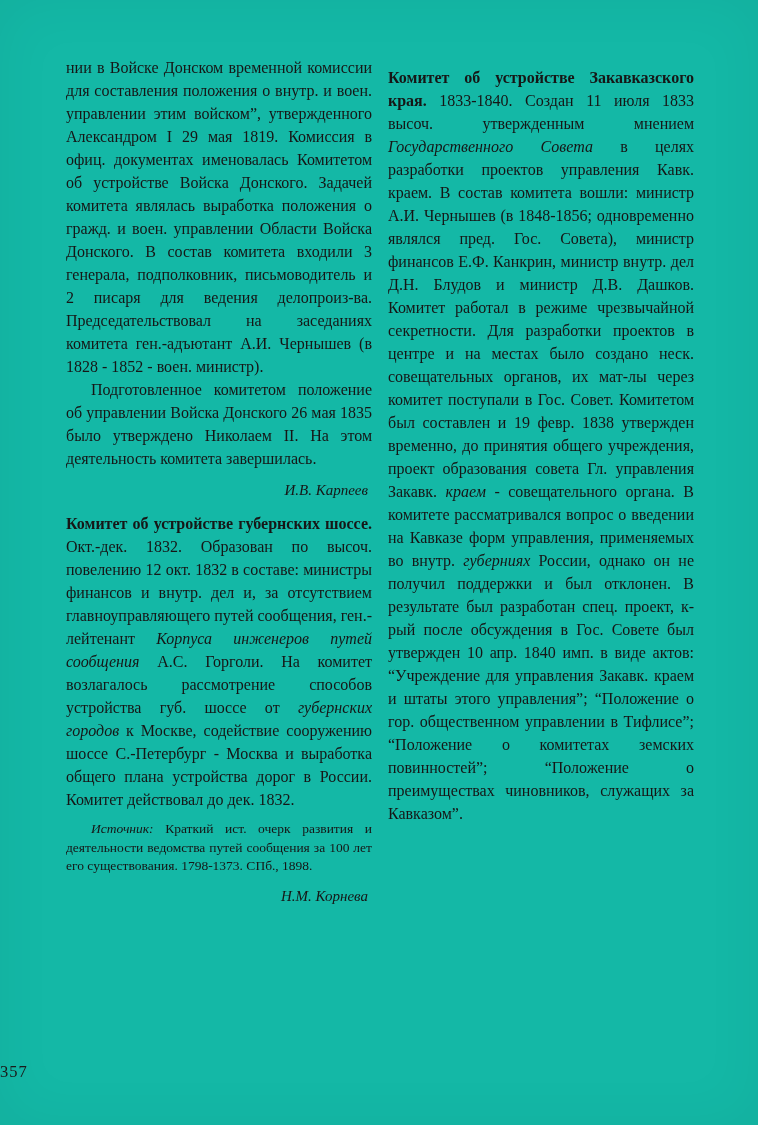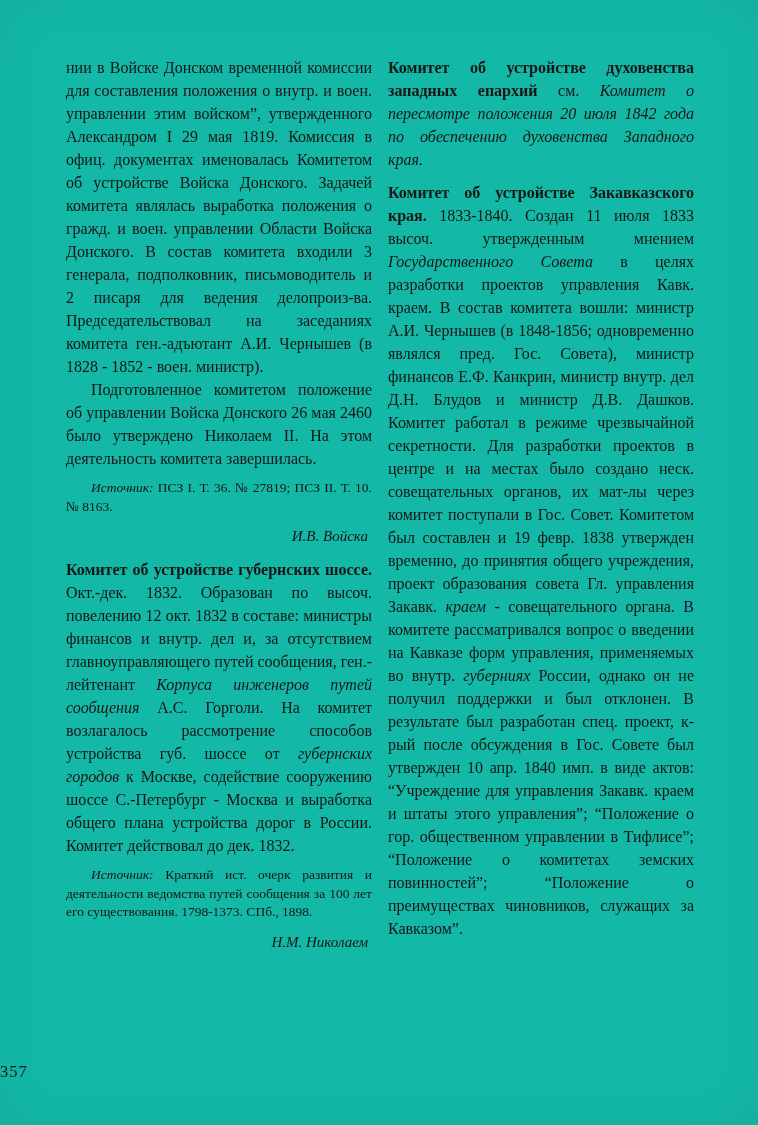--- a/index.html
+++ b/index.html
@@ -62,26 +62,24 @@
     color: #1a1a1a;
   }
 </style>
 </head>
 <body>
 
 <div class="page" style="background: #14b8a6; color: rgb(22, 22, 22);">
   <div class="columns">
     <div class="col" lang="ru">
         <div class="block para"><span class="seg-n">нии в Войске Донском временной комиссии для составления положения о внутр. и воен. управлении этим войском”, утвержденного Александром I 29 мая 1819. Комиссия в офиц. документах именовалась Комитетом об устройстве Войска Донского. Задачей комитета являлась выработка положения о гражд. и воен. управлении Области Войска Донского. В состав комитета входили 3 генерала, подполковник, письмоводитель и 2 писаря для ведения делопроиз-ва. Председательствовал на заседаниях комитета ген.-адъютант А.И. Чернышев (в 1828 - 1852 - воен. министр).</span></div>
-        <div class="block para indent"><span class="seg-n">Подготовленное комитетом положение об управлении Войска Донского 26 мая 2460 было утверждено Николаем II. На этом деятельность комитета завершилась.</span></div>
-        <div class="block source indent"><span class="seg-i">Источник:</span><span class="seg-n"> ПСЗ I. Т. 36. № 27819; ПСЗ II. Т. 10. № 8163.</span></div>
-        <div class="block author"><span class="seg-i">И.В. Войска</span></div>
+        <div class="block para indent"><span class="seg-n">Подготовленное комитетом положение об управлении Войска Донского 26 мая 1835 было утверждено Николаем II. На этом деятельность комитета завершилась.</span></div>
+        <div class="block author"><span class="seg-i">И.В. Карпеев</span></div>
         <div class="block entry"><span class="seg-b">Комитет об устройстве губернских шоссе.</span><span class="seg-n"> Окт.-дек. 1832. Образован по высоч. повелению 12 окт. 1832 в составе: министры финансов и внутр. дел и, за отсутствием главноуправляющего путей сообщения, ген.-лейтенант </span><span class="seg-i">Корпуса инженеров путей сообщения</span><span class="seg-n"> А.С. Горголи. На комитет возлагалось рассмотрение способов устройства губ. шоссе от </span><span class="seg-i">губернских городов</span><span class="seg-n"> к Москве, содействие сооружению шоссе С.-Петербург - Москва и выработка общего плана устройства дорог в России. Комитет действовал до дек. 1832.</span></div>
         <div class="block source indent"><span class="seg-i">Источник:</span><span class="seg-n"> Краткий ист. очерк развития и деятельности ведомства путей сообщения за 100 лет его существования. 1798-1373. СПб., 1898.</span></div>
-        <div class="block author"><span class="seg-i">Н.М. Николаем</span></div>
+        <div class="block author"><span class="seg-i">Н.М. Корнева</span></div>
       </div>
     <div class="col" lang="ru">
-        <div class="block entry no-space"><span class="seg-b">Комитет об устройстве духовенства западных епархий</span><span class="seg-n"> см. </span><span class="seg-i">Комитет о пересмотре положения 20 июля 1842 года по обеспечению духовенства Западного края.</span></div>
         <div class="block entry"><span class="seg-b">Комитет об устройстве Закавказского края.</span><span class="seg-n"> 1833-1840. Создан 11 июля 1833 высоч. утвержденным мнением </span><span class="seg-i">Государственного Совета</span><span class="seg-n"> в целях разработки проектов управления Кавк. краем. В состав комитета вошли: министр А.И. Чернышев (в 1848-1856; одновременно являлся пред. Гос. Совета), министр финансов Е.Ф. Канкрин, министр внутр. дел Д.Н. Блудов и министр Д.В. Дашков. Комитет работал в режиме чрезвычайной секретности. Для разработки проектов в центре и на местах было создано неск. совещательных органов, их мат-лы через комитет поступали в Гос. Совет. Комитетом был составлен и 19 февр. 1838 утвержден временно, до принятия общего учреждения, проект образования совета Гл. управления Закавк. </span><span class="seg-i">краем</span><span class="seg-n"> - совещательного органа. В комитете рассматривался вопрос о введении на Кавказе форм управления, применяемых во внутр. </span><span class="seg-i">губерниях</span><span class="seg-n"> России, однако он не получил поддержки и был отклонен. В результате был разработан спец. проект, к-рый после обсуждения в Гос. Совете был утвержден 10 апр. 1840 имп. в виде актов: “Учреждение для управления Закавк. краем и штаты этого управления”; “Положение о гор. общественном управлении в Тифлисе”; “Положение о комитетах земских повинностей”; “Положение о преимуществах чиновников, служащих за Кавказом”.</span></div>
       </div>
   </div>
   <div class="page-number">357</div>
 </div>
 
 </body></html>

